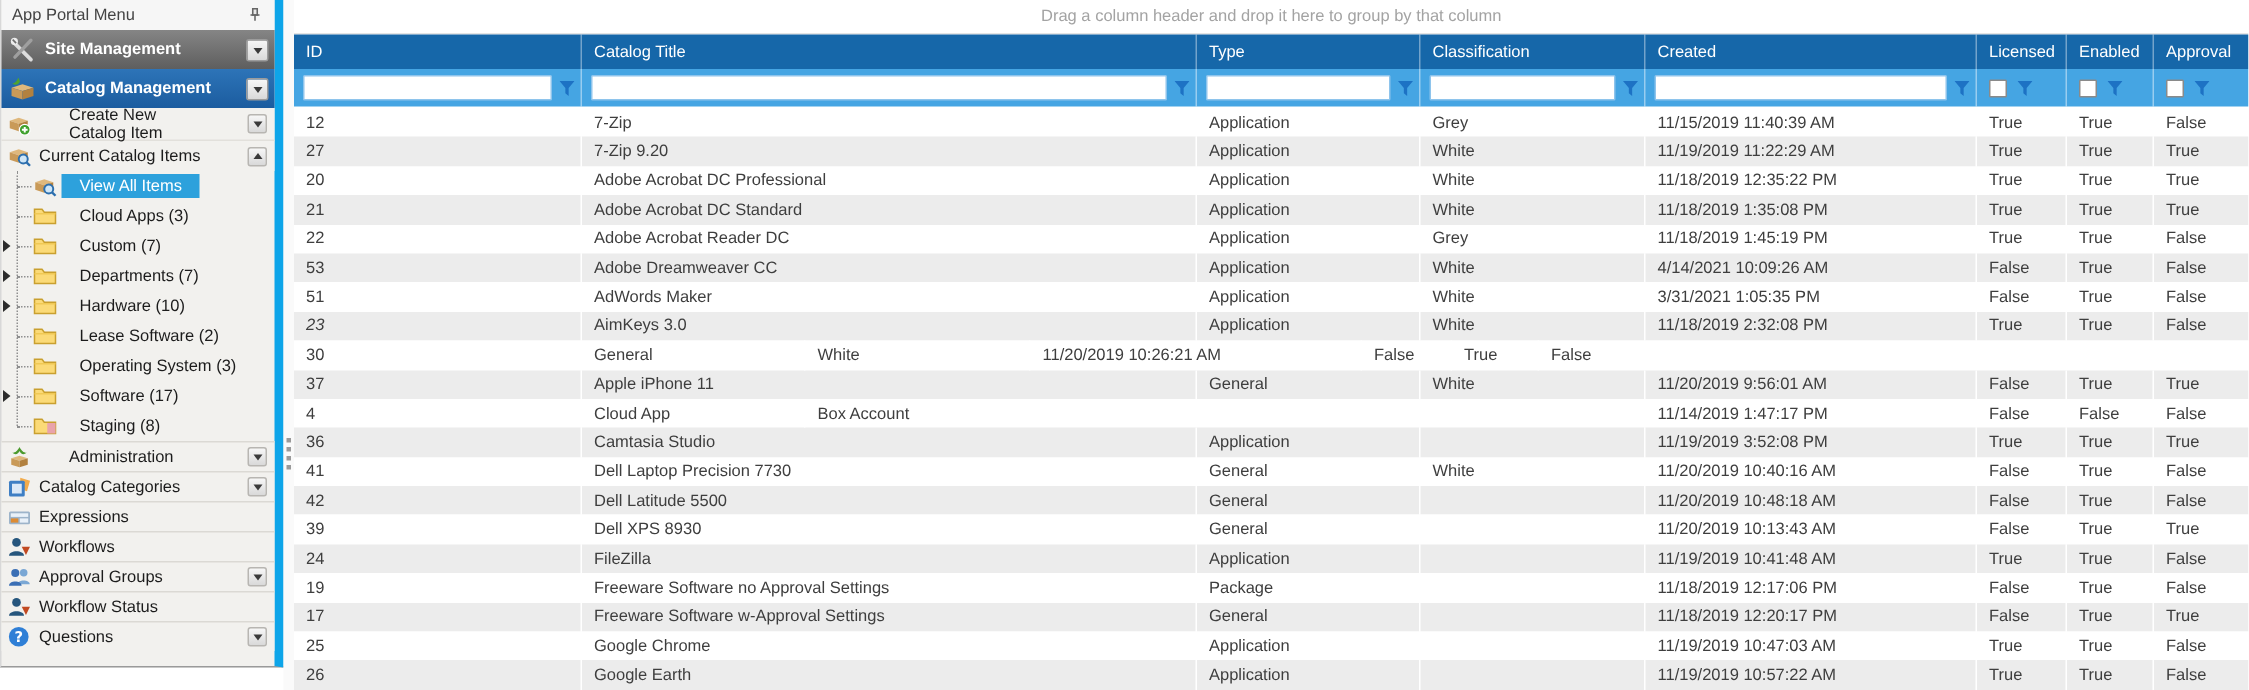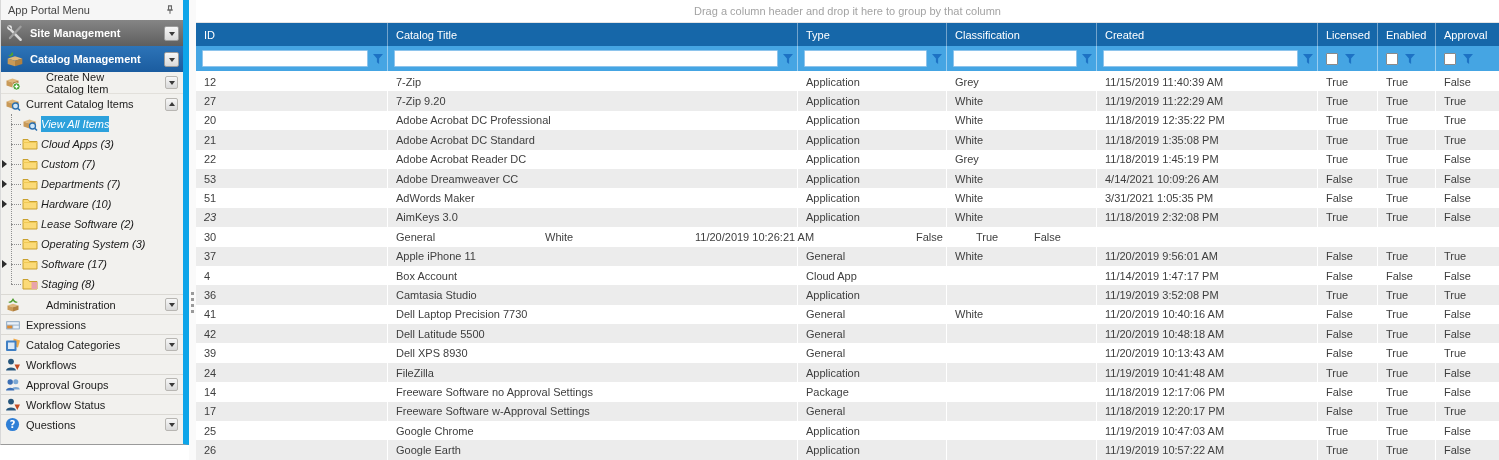--- a/index.html
+++ b/index.html
@@ -24,21 +24,21 @@
   .menu-item .mi-icon { width: 16px; height: 16px; margin-right: 5px; flex: 0 0 16px; }
   .menu-item .mi-label { flex: 1; }
   .menu-item .dd-box { width: 13px; height: 13px; border-color: #b8b6b2; }
   .bottom-items .menu-item { height: 20px; border-top: 1px solid #dbd9d4; }
   .tree { position: relative; padding-top: 0; }
   .tree .vline { position: absolute; left: 10px; top: 0; bottom: 10px; border-left: 1px dotted #8f8f8f; }
   .tree-item { height: 20px; display: flex; align-items: center; position: relative; padding-left: 21px; cursor: pointer; }
   .tree-item::before { content: ""; position: absolute; left: 10px; top: 10px; width: 10px; border-top: 1px dotted #8f8f8f; }
   .tree-item .expander { position: absolute; left: 1px; top: 6px; width: 0; height: 0; border-top: 4px solid transparent; border-bottom: 4px solid transparent; border-left: 5px solid #2b2b2b; }
   .tree-item .ti-icon { width: 16px; height: 16px; margin-right: 3px; flex: 0 0 16px; z-index: 1; }
-  .tree-item .ti-label { padding: 2px 0; color: #1c1c1c; font-style: italic; }
+  .tree-item .ti-label { padding: 2px 12px; color: #1c1c1c; }
   .tree-item.selected .ti-label { background: #2da1dc; color: #fff; }
 
   
   .splitter { width: 7px; flex: 0 0 7px; background: #fafafa; position: relative; cursor: col-resize; }
   .splitter .dots { position: absolute; left: 2px; top: 292px; display: flex; flex-direction: column; gap: 3px; }
   .splitter .dots i { width: 3px; height: 3px; background: #9a9a9a; display: block; }
 
   
   .grid { flex: 1; display: flex; flex-direction: column; background: #fff; }
   .groupby { height: 23px; display: flex; align-items: center; justify-content: center; color: #a3a3a3; border-bottom: 1px solid #e4e4e4; background: #fff; }
@@ -212,37 +212,37 @@
               <path d="M2.5 8.5 L8 10.2 V14.5 L2.5 12.8Z" fill="#c99a58"></path>
               <path d="M13.5 8.5 L8 10.2 V14.5 L13.5 12.8Z" fill="#b2813f"></path>
             </svg></span>
           <span class="mi-label">Administration</span>
           <span class="dd-box">
             <i class="tri-down"></i>
           </span>
         </div>
         <div class="menu-item">
           <span class="mi-icon"><svg width="16" height="16" viewBox="0 0 16 16">
+              <path d="M8.5 1.5 L15 3.5 L13 10.5 L8.5 9Z" fill="#f2ab4a"></path>
+              <rect x="1" y="3.5" width="10.5" height="10.5" rx="1" fill="#3f7fc4"></rect>
+              <rect x="3" y="5.5" width="6.5" height="6.5" fill="#dce9f7"></rect>
+            </svg></span>
+          <span class="mi-label">Catalog Categories</span>
+          <span class="dd-box">
+            <i class="tri-down"></i>
+          </span>
+        </div>
+        <div class="menu-item">
+          <span class="mi-icon"><svg width="16" height="16" viewBox="0 0 16 16">
               <rect x="1" y="4" width="14" height="8.5" rx="1" fill="#9db4ca" stroke="#5d7incidence" stroke-width="0"></rect>
               <rect x="2.2" y="5.2" width="11.6" height="2.4" fill="#e9f1f9"></rect>
               <rect x="2.2" y="8.6" width="5" height="2.8" fill="#dd8b33"></rect>
               <rect x="8.2" y="8.6" width="5.6" height="2.8" fill="#e9f1f9"></rect>
             </svg></span>
           <span class="mi-label">Expressions</span>
-        </div>
-        <div class="menu-item">
-          <span class="mi-icon"><svg width="16" height="16" viewBox="0 0 16 16">
-              <path d="M8.5 1.5 L15 3.5 L13 10.5 L8.5 9Z" fill="#f2ab4a"></path>
-              <rect x="1" y="3.5" width="10.5" height="10.5" rx="1" fill="#3f7fc4"></rect>
-              <rect x="3" y="5.5" width="6.5" height="6.5" fill="#dce9f7"></rect>
-            </svg></span>
-          <span class="mi-label">Catalog Categories</span>
-          <span class="dd-box">
-            <i class="tri-down"></i>
-          </span>
         </div>
         <div class="menu-item">
           <span class="mi-icon"><svg width="16" height="16" viewBox="0 0 16 16">
               <circle cx="6" cy="4.6" r="2.9" fill="#26567d"></circle>
               <path d="M1 13.5 C1 9.5 11 9.5 11 13.5Z" fill="#26567d"></path>
               <path d="M9.5 7.5 h5.5 l-2.7 5.5Z" fill="#c24a22"></path>
             </svg></span>
           <span class="mi-label">Workflows</span>
         </div>
         <div class="menu-item">
@@ -638,26 +638,26 @@
             <span>True</span>
           </div>
           <div class="cell" style="width: 63px;">
             <span>True</span>
           </div>
         </div>
         <div class="row">
           <div class="cell" style="width: 192px;">
             <span>4</span>
           </div>
+          <div class="cell" style="width: 149px;">
+            <span>Cloud App</span>
+          </div>
           <div class="cell" style="width: 410px;">
             <span>Box Account</span>
           </div>
-          <div class="cell" style="width: 149px;">
-            <span>Cloud App</span>
-          </div>
           <div class="cell" style="width: 150px;">
             <span></span>
           </div>
           <div class="cell" style="width: 221px;">
             <span>11/14/2019 1:47:17 PM</span>
           </div>
           <div class="cell" style="width: 60px;">
             <span>False</span>
           </div>
           <div class="cell" style="width: 58px;">
@@ -792,21 +792,21 @@
           </div>
           <div class="cell" style="width: 58px;">
             <span>True</span>
           </div>
           <div class="cell" style="width: 63px;">
             <span>False</span>
           </div>
         </div>
         <div class="row">
           <div class="cell" style="width: 192px;">
-            <span>14</span>
+            <span>19</span>
           </div>
           <div class="cell" style="width: 410px;">
             <span>Freeware Software no Approval Settings</span>
           </div>
           <div class="cell" style="width: 149px;">
             <span>Package</span>
           </div>
           <div class="cell" style="width: 150px;">
             <span></span>
           </div>

